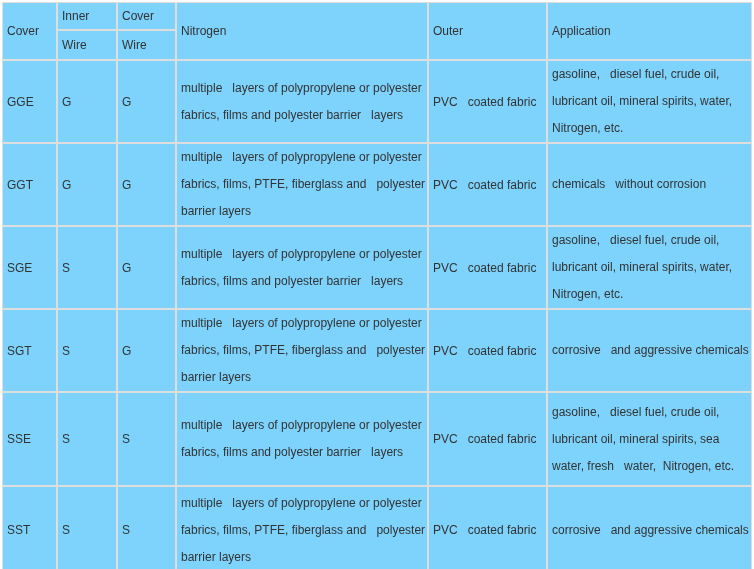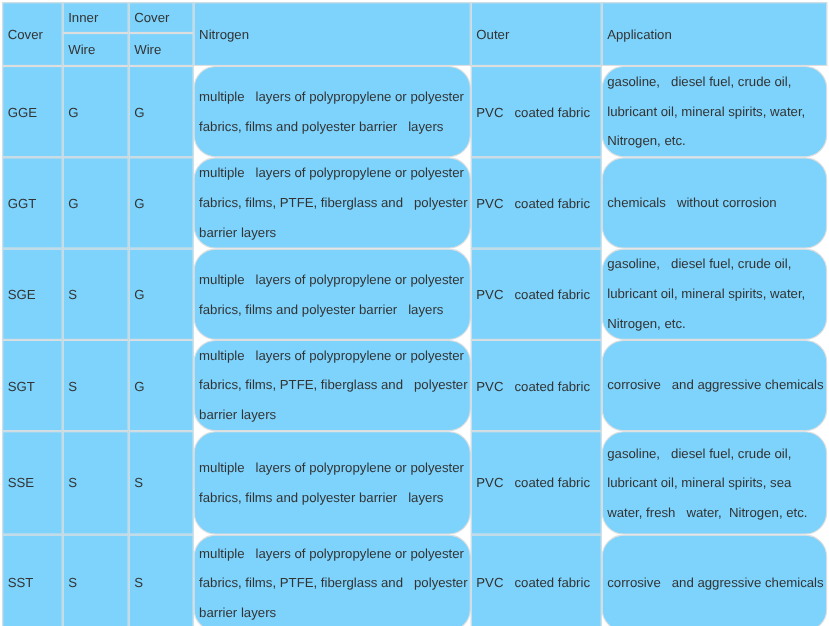--- a/index.html
+++ b/index.html
@@ -37,21 +37,20 @@
   
   tbody tr:nth-child(1) td { height: 80px; }
   tbody tr:nth-child(2) td { height: 79px; }
   tbody tr:nth-child(3) td { height: 79px; }
   tbody tr:nth-child(4) td { height: 79px; }
   tbody tr:nth-child(5) td { height: 92px; }
   tbody tr:nth-child(6) td { height: 86px; }
   td.multiline {
     white-space: pre;
     line-height: 27px;
-    border-radius: 20px;
   }
   td.plain {
     white-space: pre;
   }
 </style>
 </head>
 <body>
 
 <div class="page">
   <table class="spec-table">

